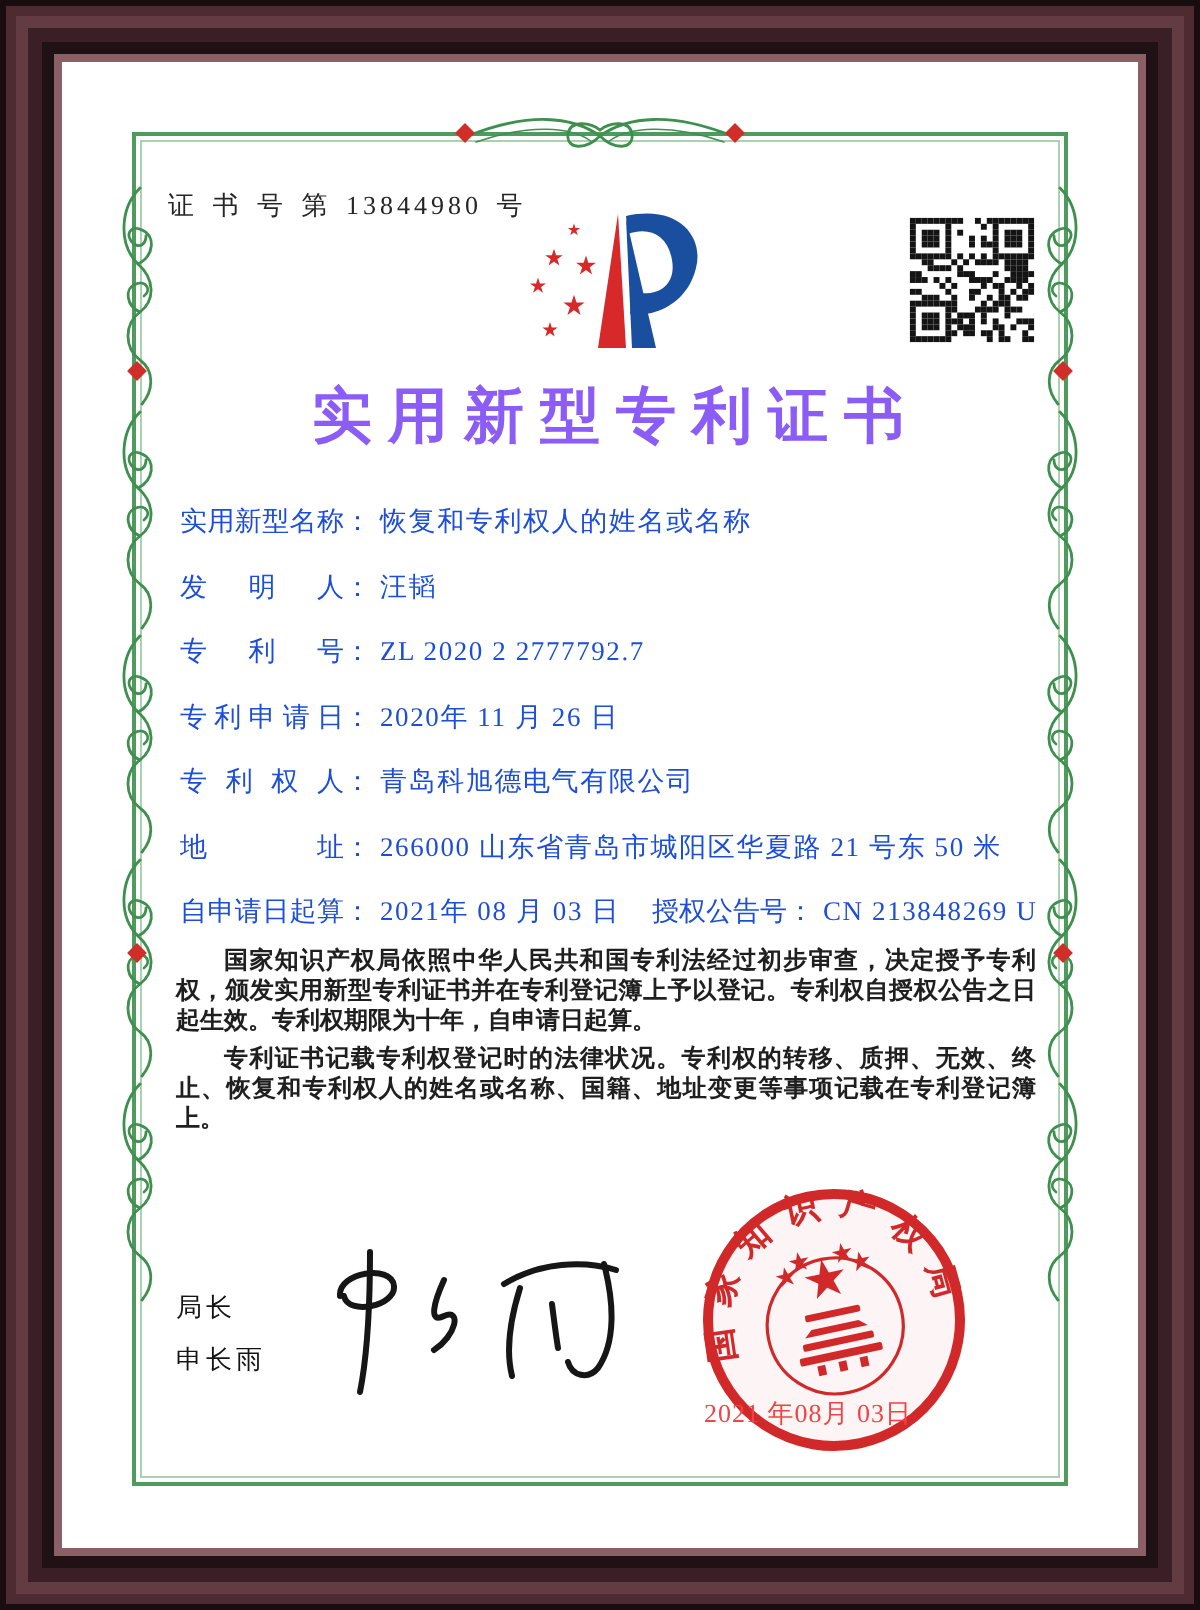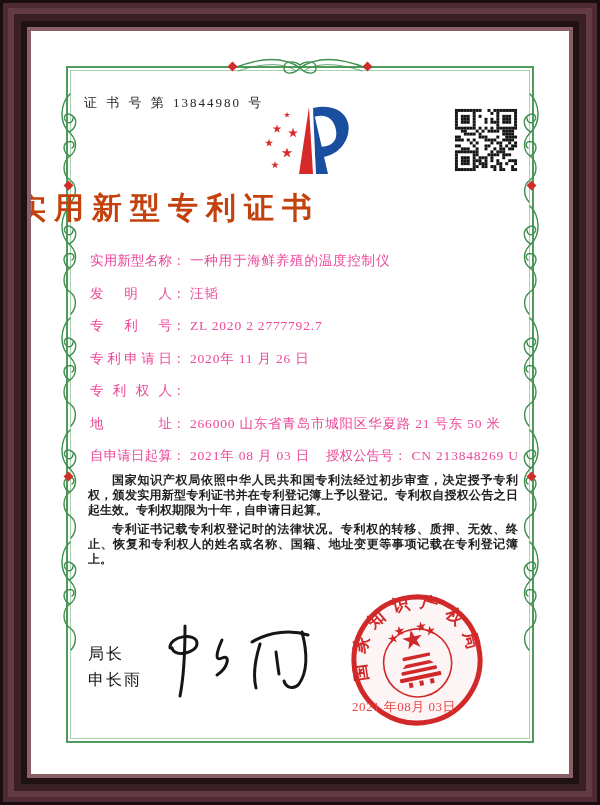--- a/index.html
+++ b/index.html
@@ -19,34 +19,34 @@
   
   .green-border{position:absolute;left:66px;top:66px;right:66px;bottom:62px;
     border:2px solid #4f9b5d;z-index:1;}
   .green-border::after{content:"";position:absolute;inset:2px;border:1px solid #abd2af;}
   .ornament{position:absolute;z-index:2;}
   .diamond{position:absolute;width:7px;height:7px;background:#cf2f28;transform:rotate(45deg);z-index:3;}
   .cert-no{position:absolute;left:84px;top:94px;font-size:13px;letter-spacing:2px;
     word-spacing:2px;color:#262626;z-index:3;}
   .logo{position:absolute;left:256px;top:101px;width:96px;height:78px;z-index:3;}
   .qr{position:absolute;left:452px;top:106px;width:68px;height:68px;background:#fff;z-index:3;}
-  .title{position:absolute;left:0;right:0;top:188px;font-size:30px;
-    font-weight:bold;letter-spacing:8px;padding-left:16px;color:#c2410c;z-index:3;}
-  .fields{position:absolute;left:90px;right:70px;top:252px;z-index:3;color:#ec4899;}
+  .title{position:absolute;left:0;right:0;top:188px;text-align:center;font-size:30px;
+    font-weight:bold;letter-spacing:8px;padding-left:16px;color:#8b5cf6;z-index:3;}
+  .fields{position:absolute;left:90px;right:70px;top:252px;z-index:3;color:#1d4ed8;}
   .f-row{display:flex;align-items:baseline;height:20px;margin-bottom:12.5px;font-size:13.5px;}
   .f-label{display:inline-block;width:82px;text-align:justify;text-align-last:justify;}
   .f-label2{display:inline-block;}
   .f-colon{display:inline-block;width:18px;}
   .f-value{letter-spacing:0.8px;}
   .pair2{margin-left:16px;display:flex;align-items:baseline;}
   .paras{position:absolute;left:88px;right:82px;top:474px;z-index:3;color:#1f1f1f;
     font-size:12px;font-weight:bold;line-height:15.2px;text-align:justify;}
   .paras p{margin:0 0 3px 0;text-indent:2em;font-family:Liberation Mono, monospace;}
   .director{position:absolute;left:88px;top:641px;z-index:3;color:#141414;
-    font-size:16px;line-height:26px;letter-spacing:2px;}
+    font-size:13px;line-height:26px;letter-spacing:2px;}
   .signature{position:absolute;left:156px;top:618px;width:178px;height:84px;z-index:3;}
   .seal{position:absolute;left:346px;top:589px;width:142px;height:142px;z-index:3;}
   .seal-date{position:absolute;left:352px;top:698px;z-index:4;color:#ef4444;
     font-size:13px;letter-spacing:0.5px;}
 </style>
 </head>
 <body>
 
 <div class="stage">
 
@@ -378,40 +378,41 @@
         <rect x="59.13043478260869" y="62.086956521739125" width="2.9565217391304346" height="2.9565217391304346" fill="#141414"></rect>
         <rect x="62.086956521739125" y="62.086956521739125" width="2.9565217391304346" height="2.9565217391304346" fill="#141414"></rect>
       </svg></div>
 
   <div class="title">实用新型专利证书</div>
 
   <div class="fields">
     <div class="f-row">
       <span class="f-label">实用新型名称</span>
         <span class="f-colon">：</span>
-        <span class="f-value">一种用于海鲜养殖的温度控制仪</span>
+        <span class="f-value">恢复和专利权人的姓名或名称</span>
     </div>
     <div class="f-row">
       <span class="f-label">发明人</span>
         <span class="f-colon">：</span>
         <span class="f-value">汪韬</span>
     </div>
     <div class="f-row">
       <span class="f-label">专利号</span>
         <span class="f-colon">：</span>
         <span class="f-value">ZL 2020 2 2777792.7</span>
     </div>
     <div class="f-row">
       <span class="f-label">专利申请日</span>
         <span class="f-colon">：</span>
         <span class="f-value">2020年 11 月 26 日</span>
     </div>
     <div class="f-row">
       <span class="f-label">专利权人</span>
         <span class="f-colon">：</span>
+        <span class="f-value">青岛科旭德电气有限公司</span>
     </div>
     <div class="f-row">
       <span class="f-label">地址</span>
         <span class="f-colon">：</span>
         <span class="f-value">266000 山东省青岛市城阳区华夏路 21 号东 50 米</span>
     </div>
     <div class="f-row">
       <span class="f-label">自申请日起算</span>
         <span class="f-colon">：</span>
         <span class="f-value">2021年 08 月 03 日</span>

